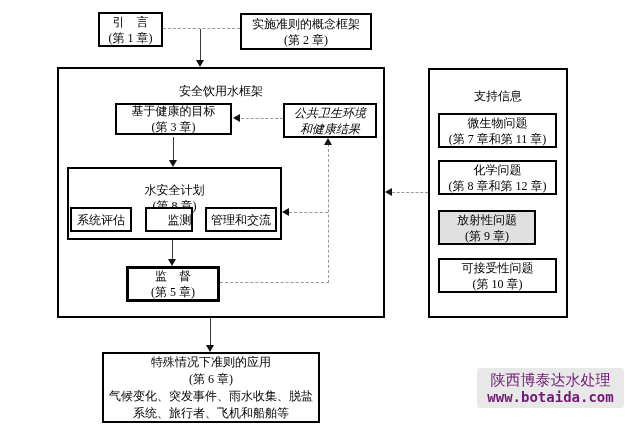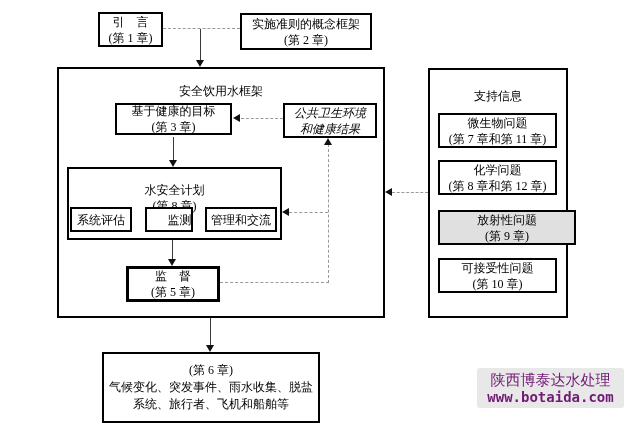--- a/index.html
+++ b/index.html
@@ -94,37 +94,38 @@
   <div class="hdash" style="left:220px;top:282px;width:109px;"></div>
   <div class="vdash" style="left:328px;top:144px;height:139px;"></div>
   <div class="arr arr-up" style="left:324px;top:138px;"></div>
   <div class="hdash" style="left:289px;top:212px;width:39px;"></div>
   <div class="arr arr-left" style="left:282px;top:208px;"></div>
 
   <div class="vline" style="left:210px;top:318px;height:27px;"></div>
   <div class="arr arr-down" style="left:206px;top:345px;"></div>
 
   <div class="box" style="left:102px;top:352px;width:218px;height:71px;line-height:17px;">
+    <span>特殊情况下准则的应用</span>
     <span>(第 6 章)</span>
     <span>气候变化、突发事件、雨水收集、脱盐</span>
     <span>系统、旅行者、飞机和船舶等</span>
   </div>
 
   <div class="frame" style="left:428px;top:68px;width:140px;height:250px;"></div>
   <div class="label" style="left:428px;top:88px;width:140px;">支持信息</div>
 
   <div class="box" style="left:438px;top:113px;width:119px;height:35px;">
     <span>微生物问题</span>
     <span>(第 7 章和第 11 章)</span>
   </div>
   <div class="box" style="left:438px;top:160px;width:119px;height:35px;">
     <span>化学问题</span>
     <span>(第 8 章和第 12 章)</span>
   </div>
-  <div class="box shaded" style="left:438px;top:210px;width:138px;height:35px;">
+  <div class="box shaded" style="left:438px;top:210px;width:98px;height:35px;">
     <span>放射性问题</span>
     <span>(第 9 章)</span>
   </div>
   <div class="box" style="left:438px;top:258px;width:119px;height:35px;">
     <span>可接受性问题</span>
     <span>(第 10 章)</span>
   </div>
 
   <div class="hdash" style="left:392px;top:192px;width:36px;"></div>
   <div class="arr arr-left" style="left:385px;top:188px;"></div>

